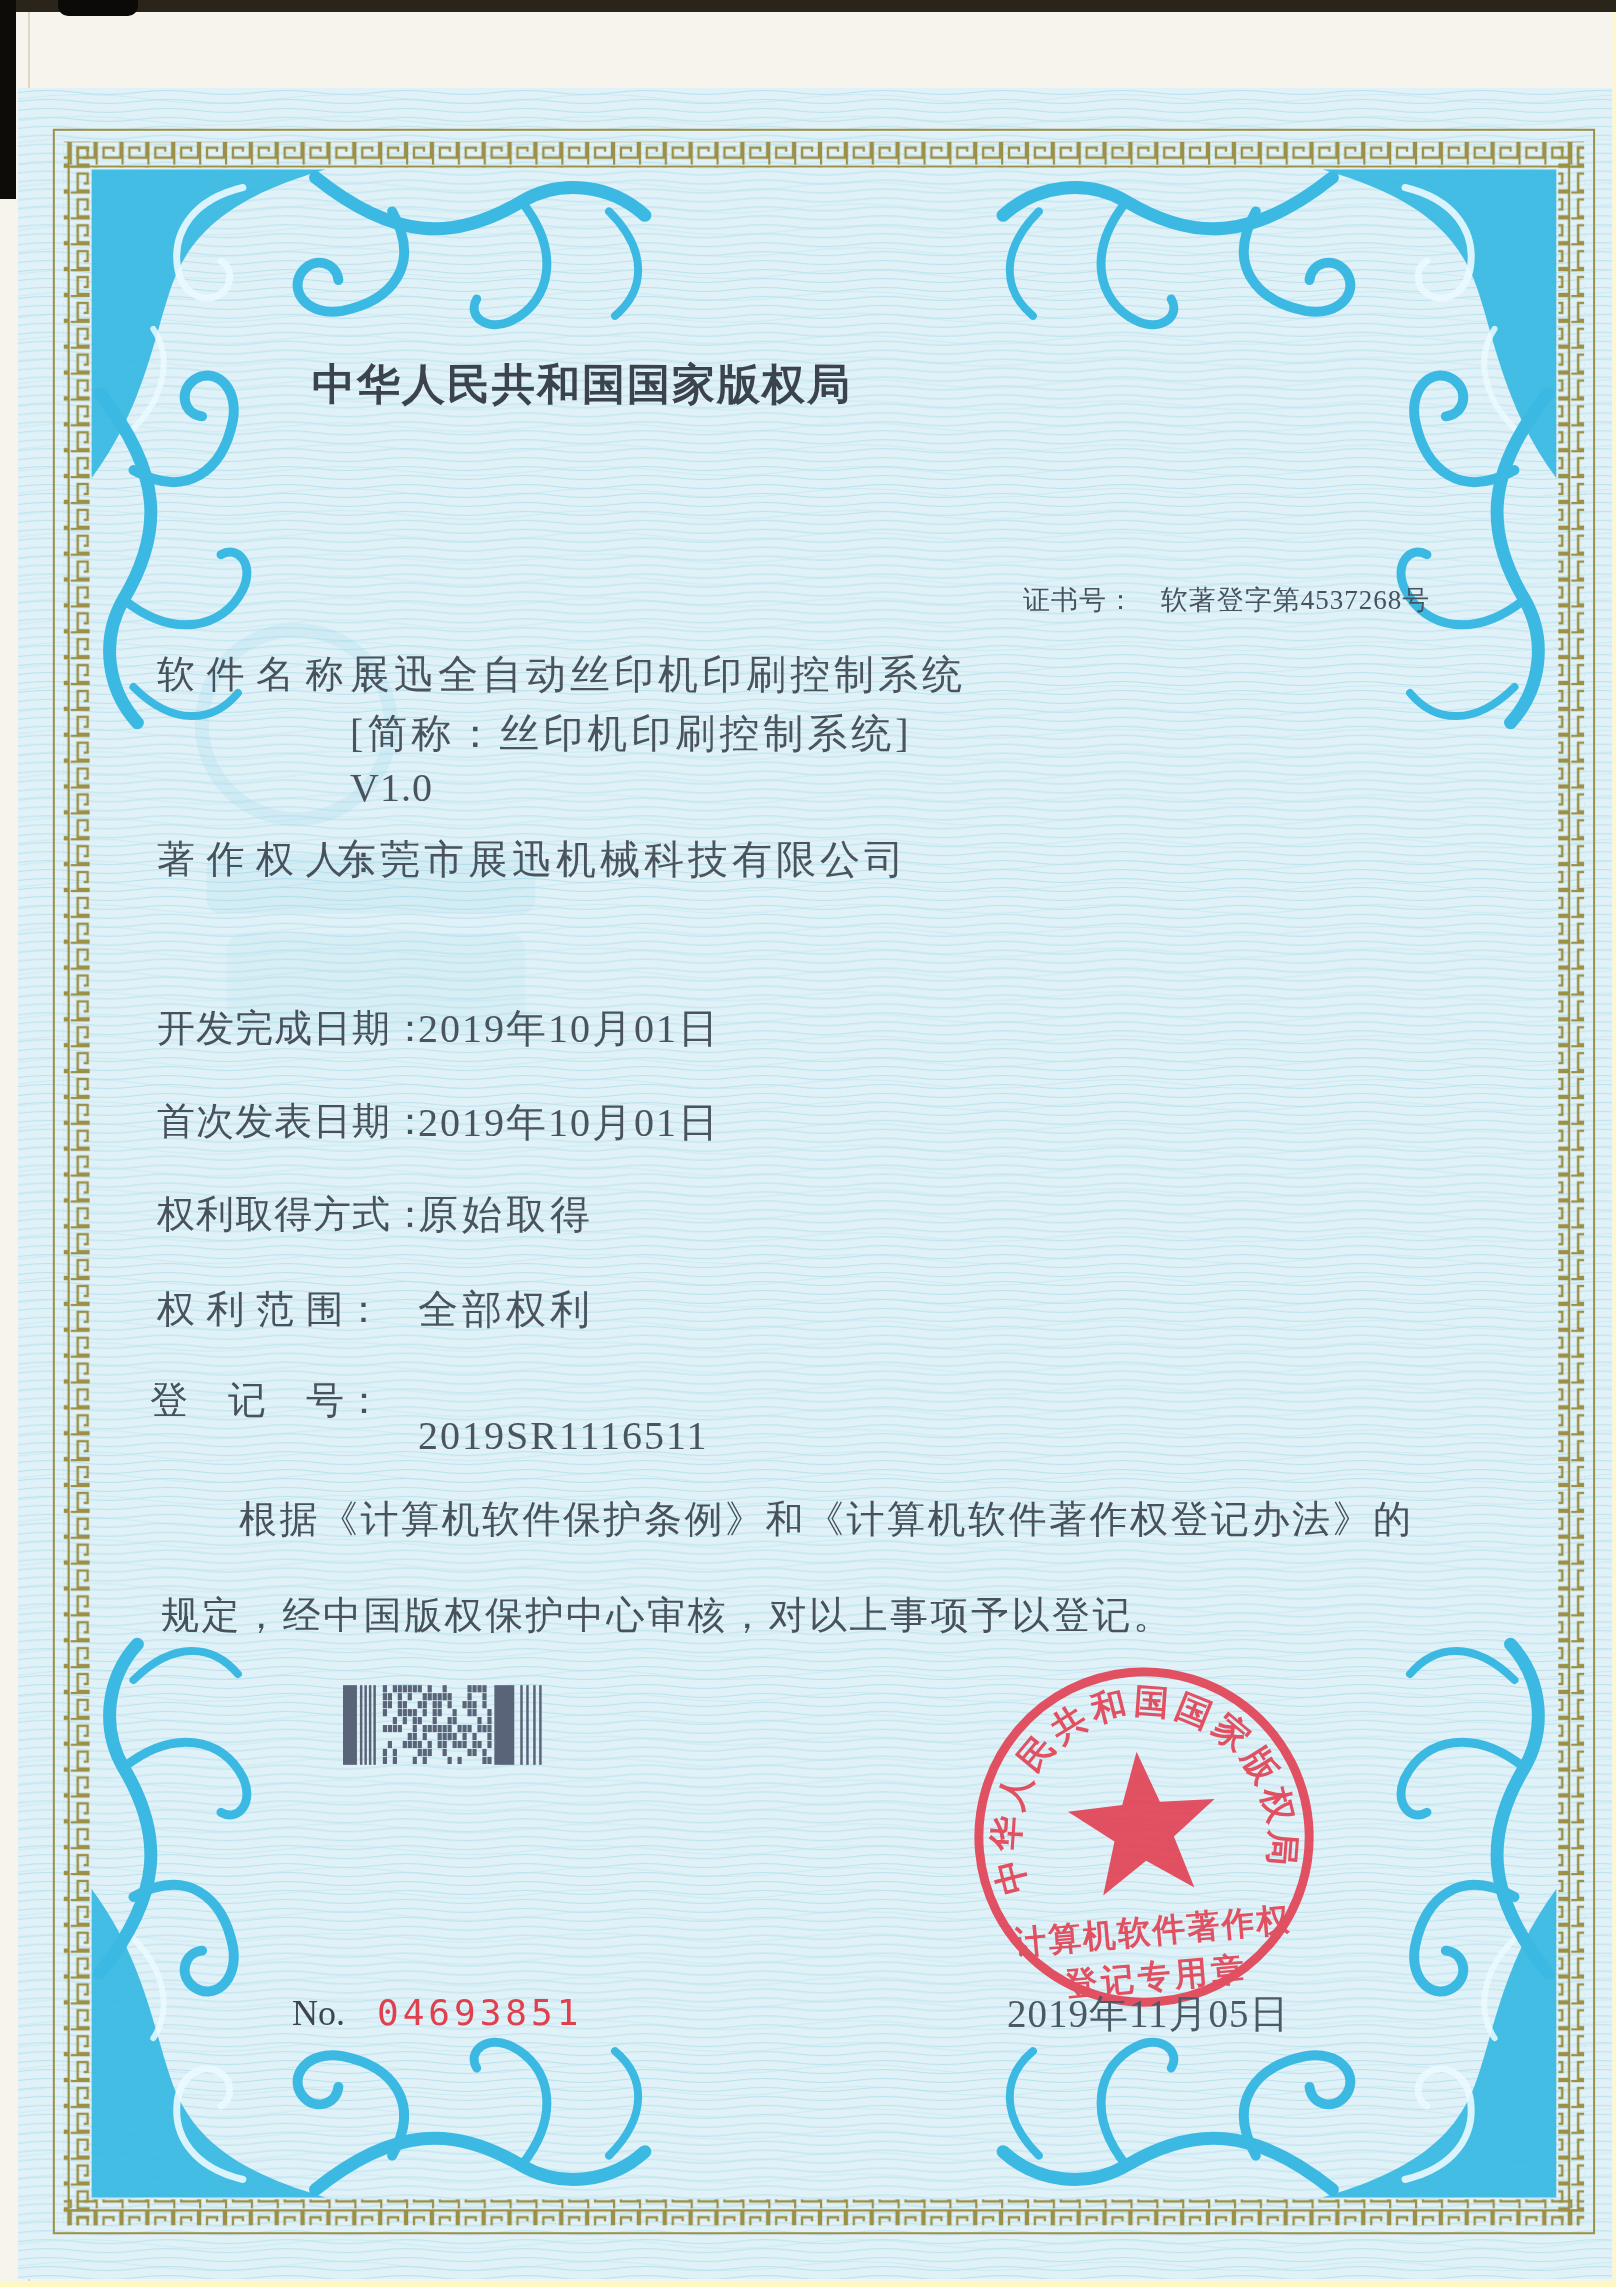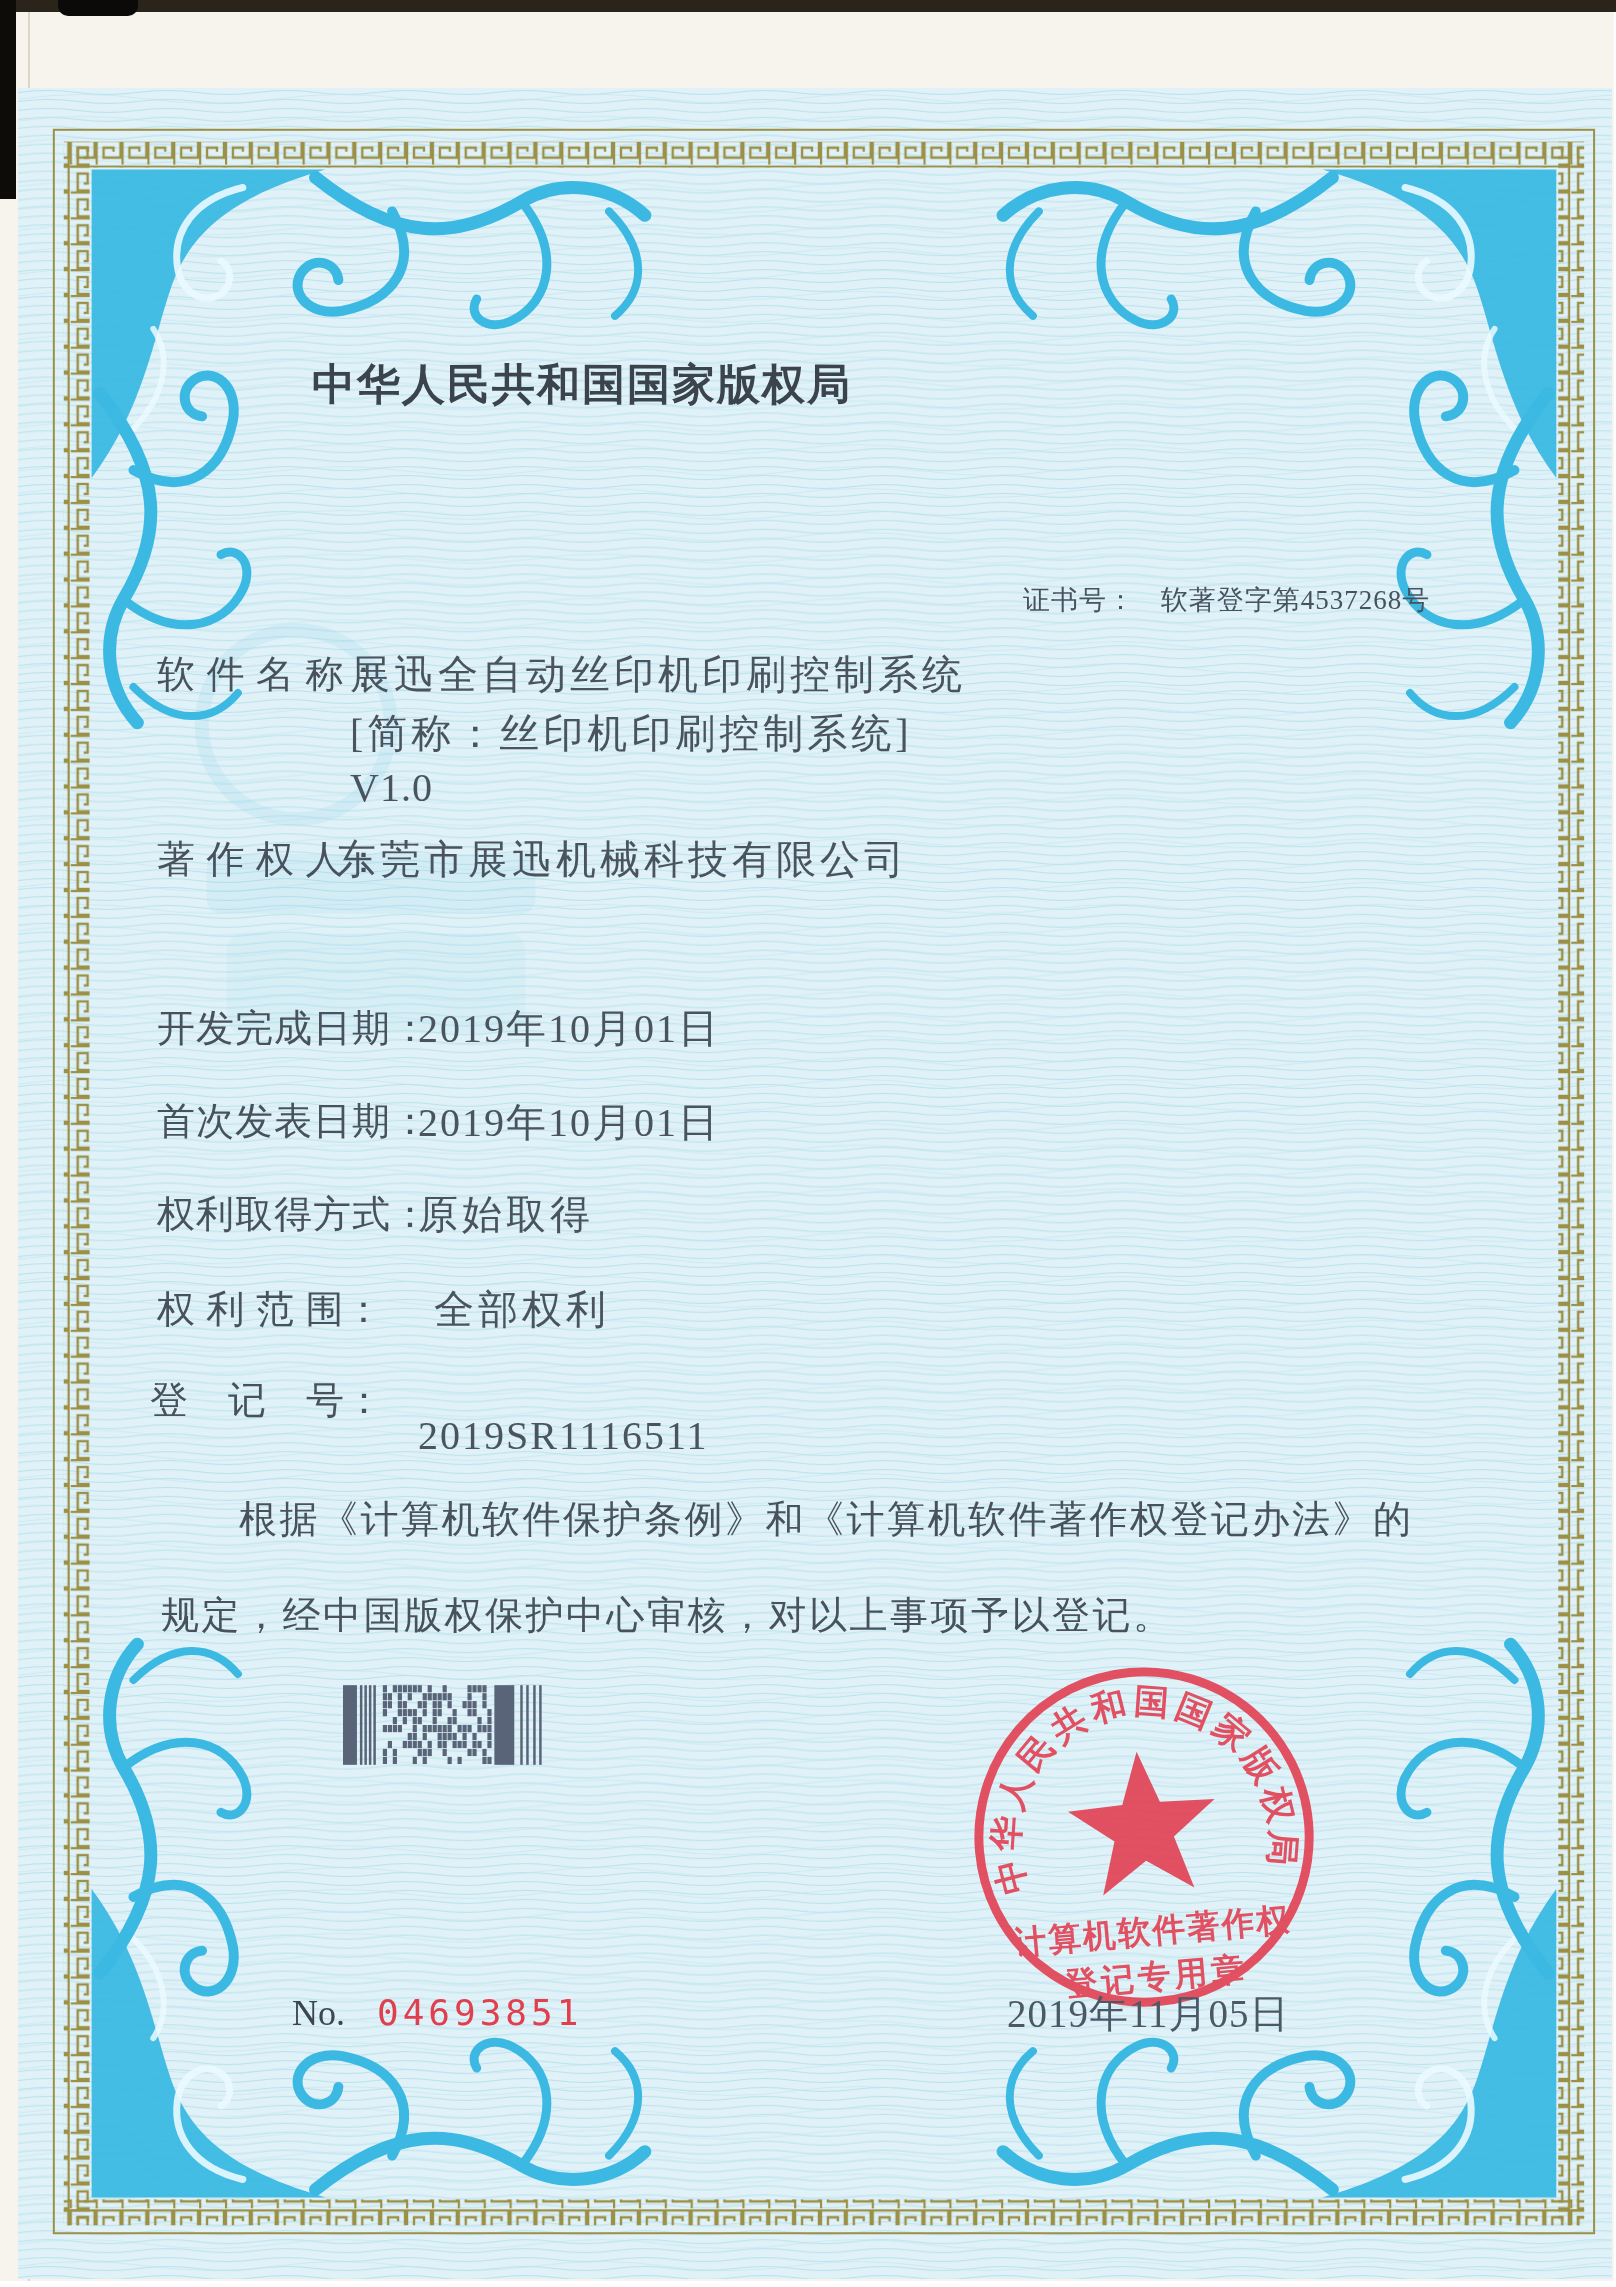--- a/index.html
+++ b/index.html
@@ -1,16 +1,16 @@
 <!DOCTYPE html>
 <html><head>
 <meta charset="utf-8">
 <style>
   html,body{margin:0;padding:0;background:#181410;}
-  .stage{position:relative;width:1617px;height:2288px;overflow:hidden;background:#ffffff;
+  .stage{position:relative;width:1617px;height:2288px;overflow:hidden;background:#fef9c3;
          font-family:"Liberation Serif","DejaVu Serif",serif;}
   .paper{position:absolute;left:0;top:10px;width:1614px;height:2271px;background:#f6f4ec;}
   .crease{position:absolute;left:28px;top:10px;width:2px;height:2271px;background:#ddd6c6;}
   .scan-strip{position:absolute;left:0;top:0;width:1617px;height:12px;background:#2b241b;}
   .scan-blob{position:absolute;left:58px;top:0;width:80px;height:16px;background:#0c0a08;border-radius:0 0 10px 10px;}
   .scan-blob2{position:absolute;left:0;top:0;width:16px;height:199px;background:#0e0c09;}
   .cert{position:absolute;left:18px;top:88px;width:1594px;height:2191px;background:#e0f1f7;}
   .abs{position:absolute;}
   .title{font-weight:bold;color:#3b434c;text-align:center;font-size:43px;letter-spacing:2px;}
   .subtitle{font-weight:bold;color:#363e47;text-align:center;font-size:54px;letter-spacing:4px;}
@@ -110,21 +110,21 @@
   <div class="abs flabel" style="left:157px;top:1003px;">开发完成日期：</div>
   <div class="abs fvalue" style="left:418px;top:1001px;letter-spacing:2px;">2019年10月01日</div>
 
   <div class="abs flabel" style="left:157px;top:1096px;">首次发表日期：</div>
   <div class="abs fvalue" style="left:418px;top:1095px;letter-spacing:2px;">2019年10月01日</div>
 
   <div class="abs flabel" style="left:157px;top:1189px;">权利取得方式：</div>
   <div class="abs fvalue" style="left:418px;top:1187px;">原始取得</div>
 
   <div class="abs flabel" style="left:157px;top:1284px;">权 利 范 围：</div>
-  <div class="abs fvalue" style="left:434px;top:1282px;text-align:right;">全部权利</div>
+  <div class="abs fvalue" style="left:418px;top:1282px;text-align:right;">全部权利</div>
 
   <div class="abs flabel" style="left:150px;top:1375px;font-family:Liberation Mono, monospace;">登　记　号：</div>
   <div class="abs fvalue" style="left:418px;top:1373px;letter-spacing:2px;margin-top:39px;">2019SR1116511</div>
 
   <div class="abs stmt" style="left:239px;top:1494px;">根据《计算机软件保护条例》和《计算机软件著作权登记办法》的</div>
   <div class="abs stmt" style="left:161px;top:1590px;">规定，经中国版权保护中心审核，对以上事项予以登记。</div>
 
   <svg class="abs" style="left:343px;top:1685px" width="234" height="80" viewBox="0 0 235 80">
     <g fill="#5a6478">
       <rect x="0" y="0" width="14" height="80"></rect>

